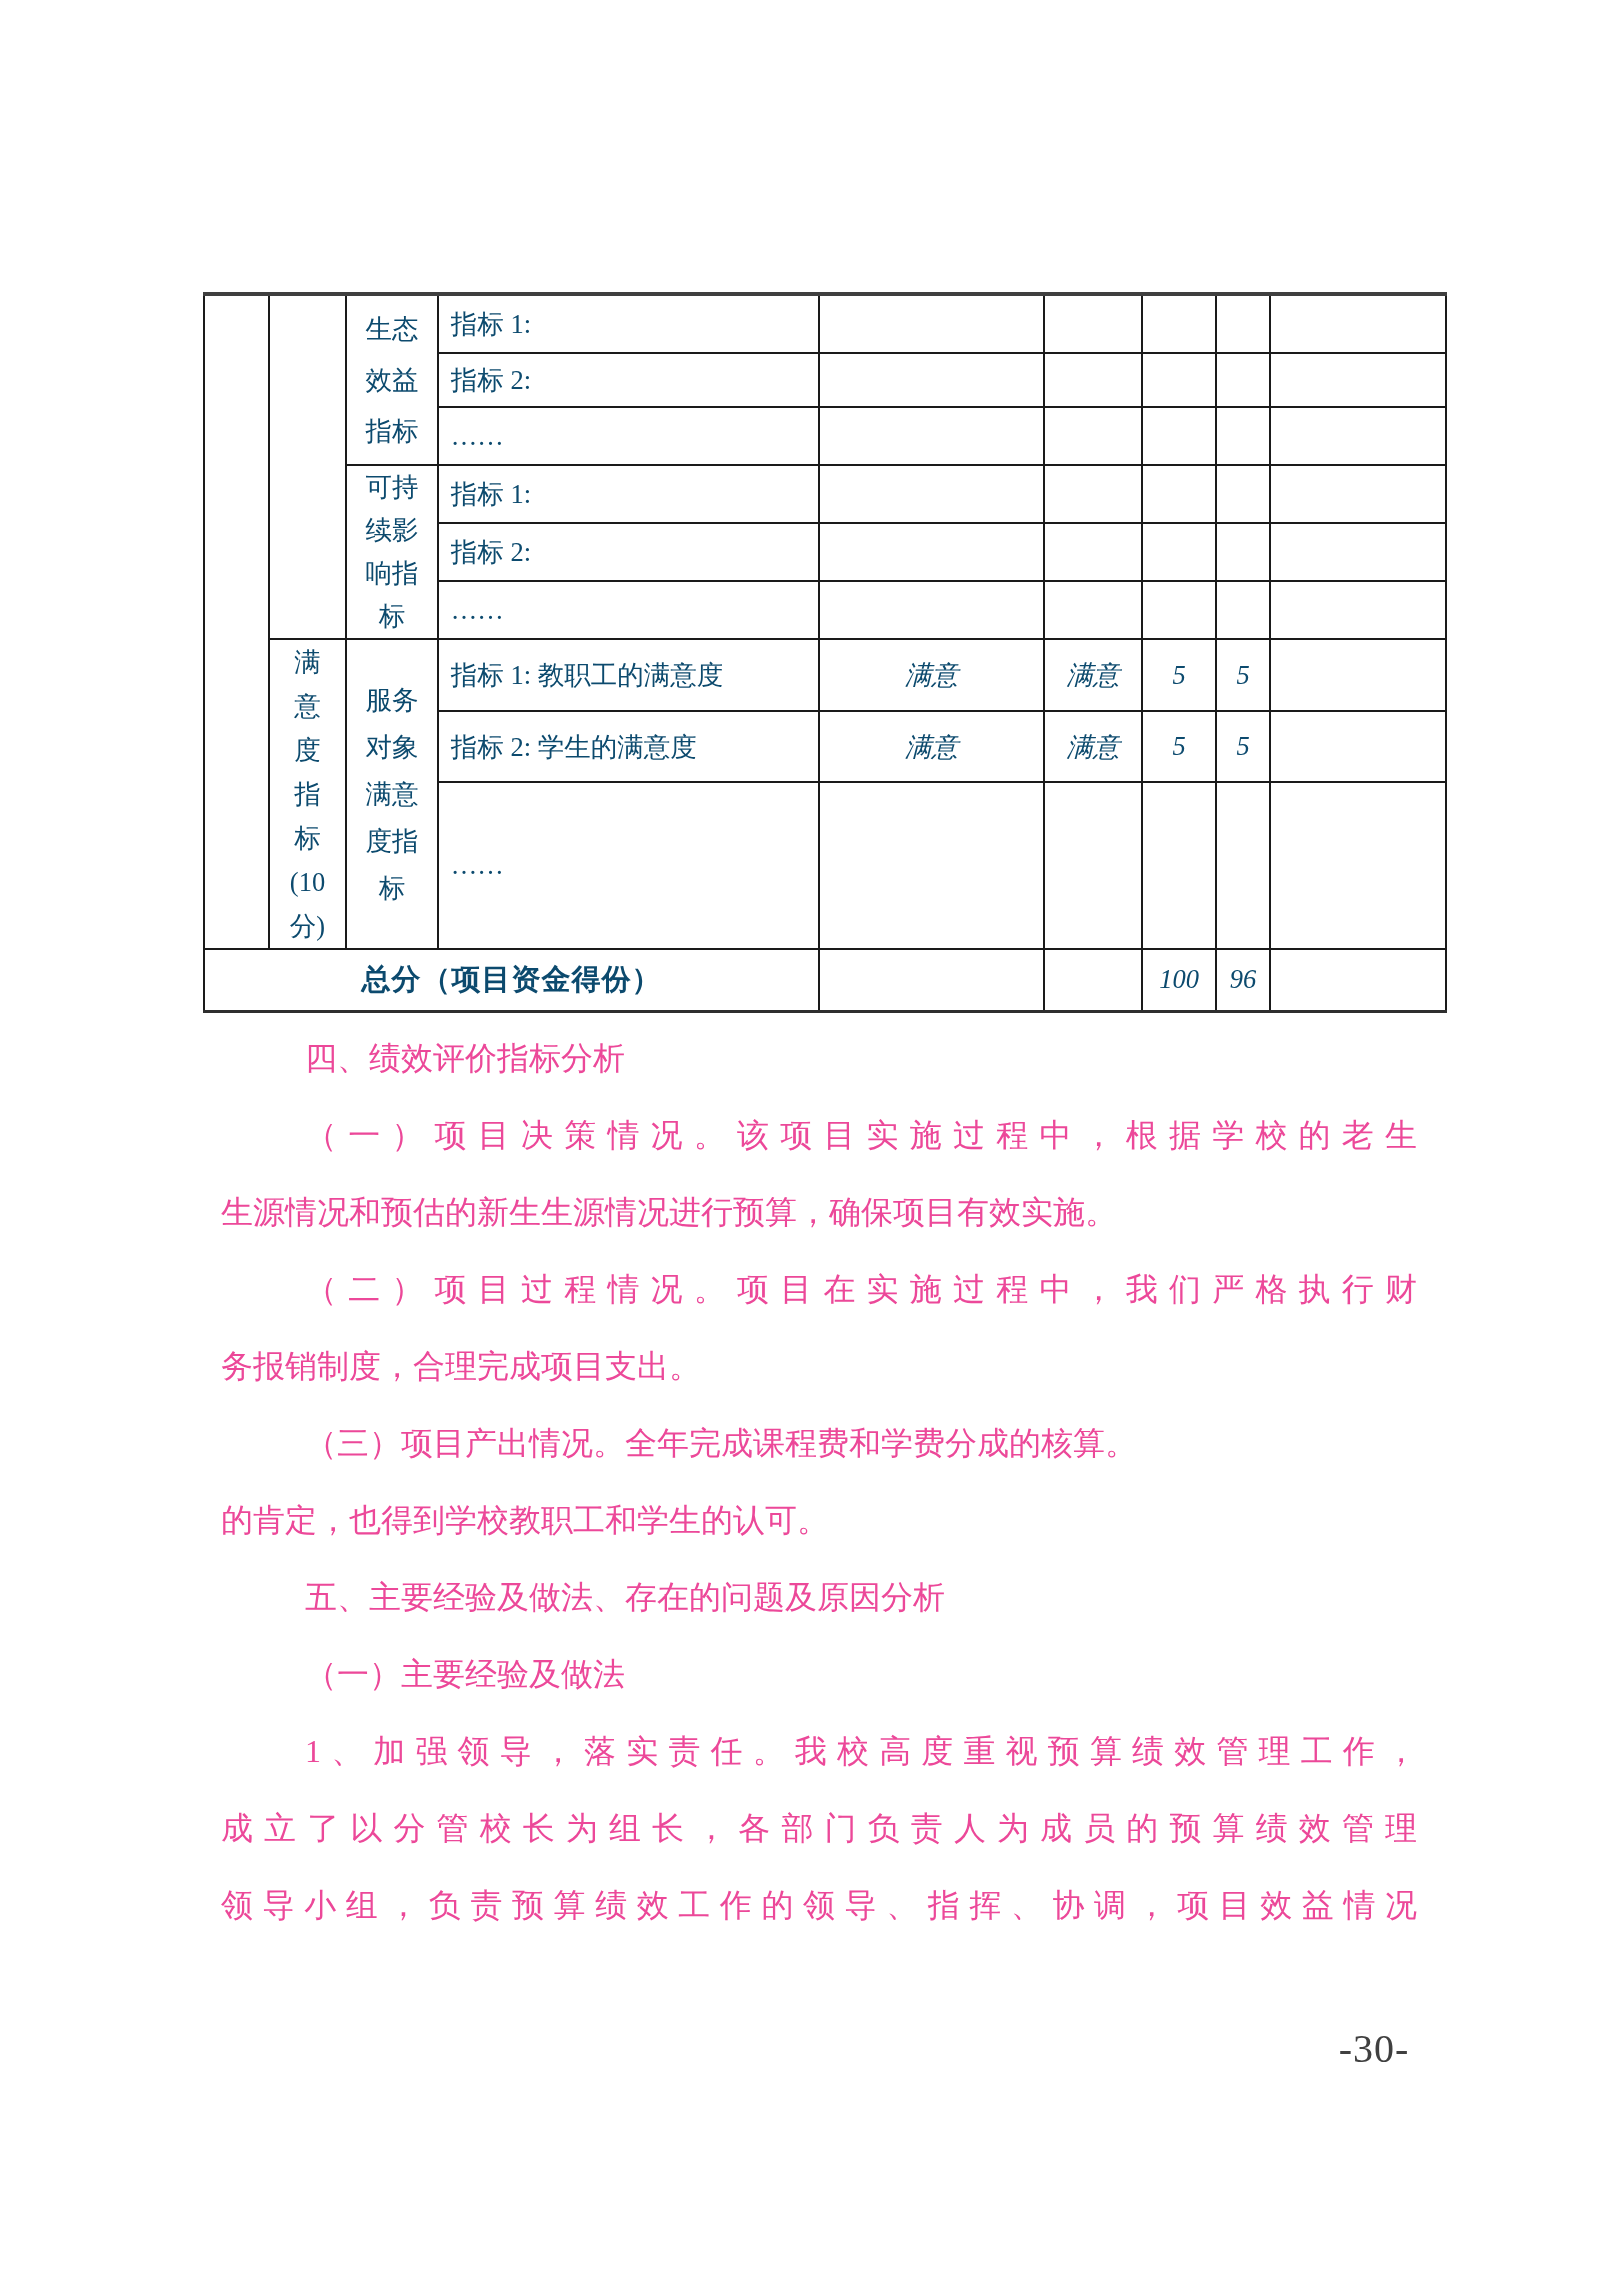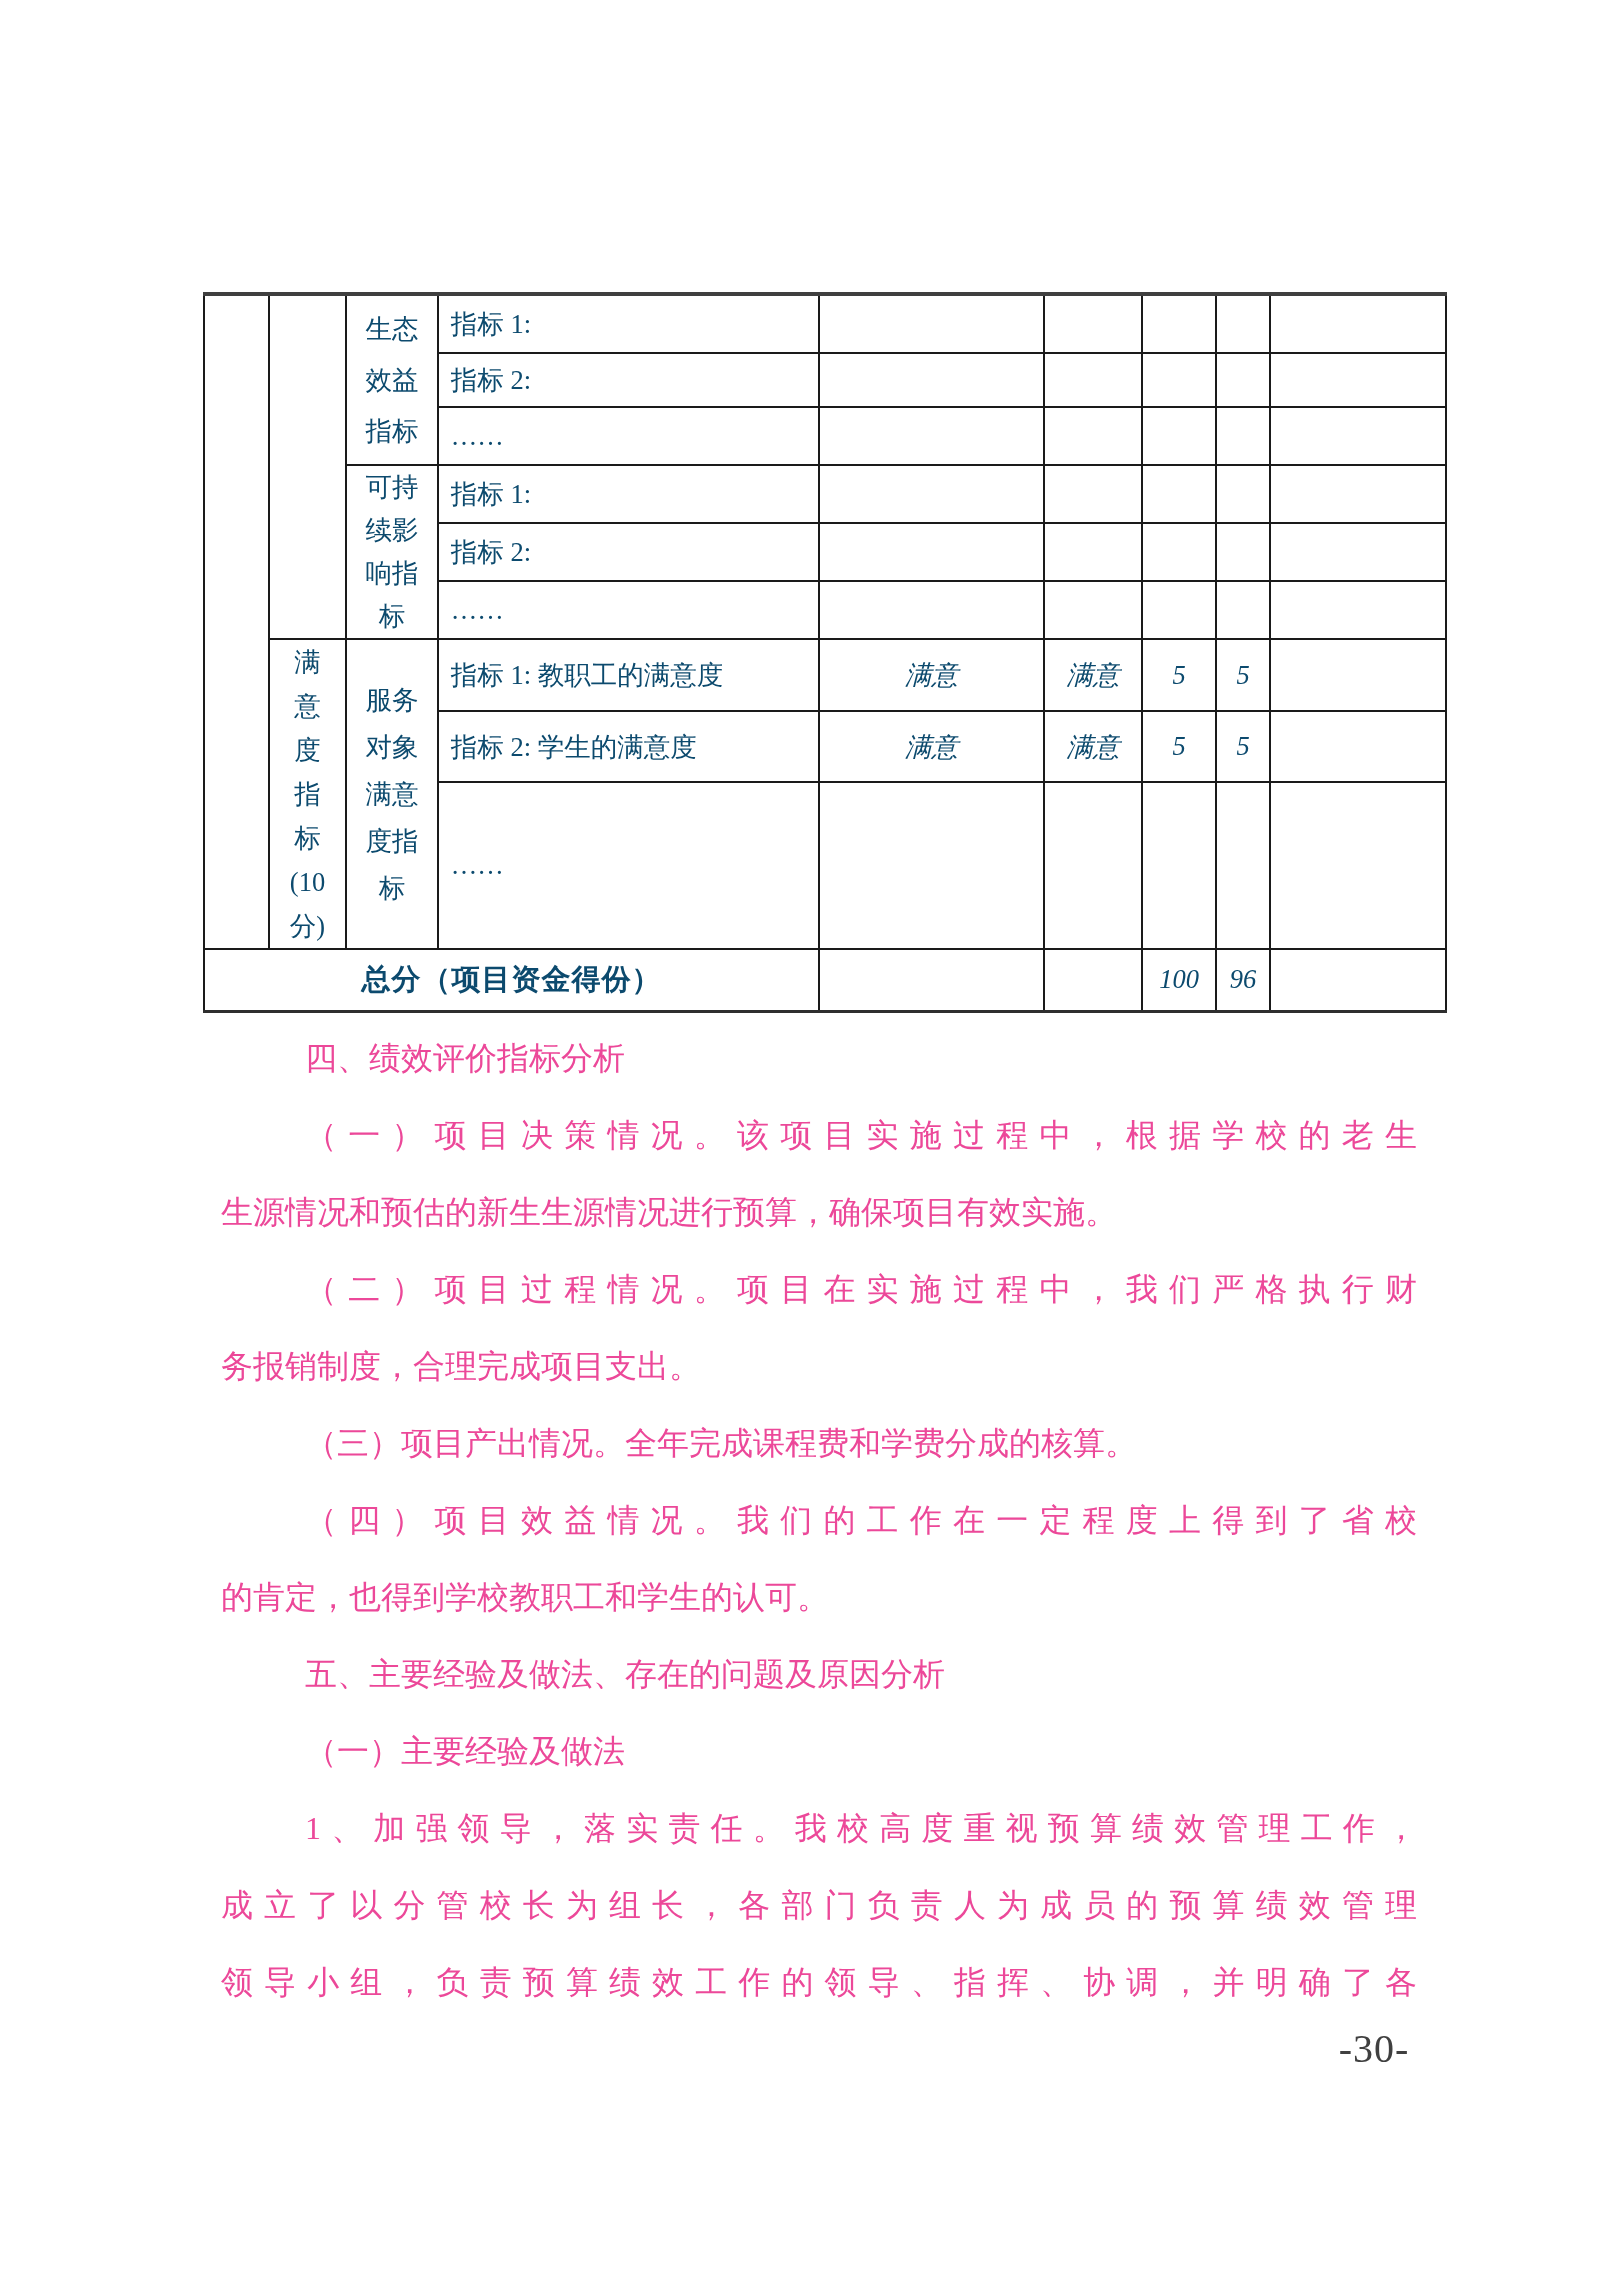--- a/index.html
+++ b/index.html
@@ -214,25 +214,24 @@
     </tbody>
   </table>
 
   <div class="body-text">
     <div class="ln ind">四、绩效评价指标分析</div>
     <div class="ln ind jst">（一）项目决策情况。该项目实施过程中，根据学校的老生</div>
     <div class="ln">生源情况和预估的新生生源情况进行预算，确保项目有效实施。</div>
     <div class="ln ind jst">（二）项目过程情况。项目在实施过程中，我们严格执行财</div>
     <div class="ln">务报销制度，合理完成项目支出。</div>
     <div class="ln ind">（三）项目产出情况。全年完成课程费和学费分成的核算。</div>
-    <div class="ln ind jst">（四）项目效益情况。我们的工作在一定程度上得到了省校</div>
     <div class="ln">的肯定，也得到学校教职工和学生的认可。</div>
     <div class="ln ind">五、主要经验及做法、存在的问题及原因分析</div>
     <div class="ln ind">（一）主要经验及做法</div>
     <div class="ln ind jst">1、加强领导，落实责任。我校高度重视预算绩效管理工作，</div>
     <div class="ln jst">成立了以分管校长为组长，各部门负责人为成员的预算绩效管理</div>
-    <div class="ln jst">领导小组，负责预算绩效工作的领导、指挥、协调，并明确了各</div>
+    <div class="ln jst">领导小组，负责预算绩效工作的领导、指挥、协调，项目效益情况</div>
   </div>
 
   <div class="page-num">-30-</div>
 
 </div>
 
 
 </body></html>

